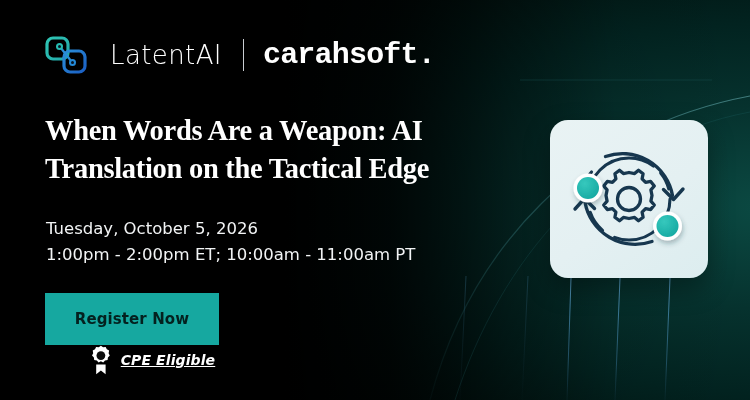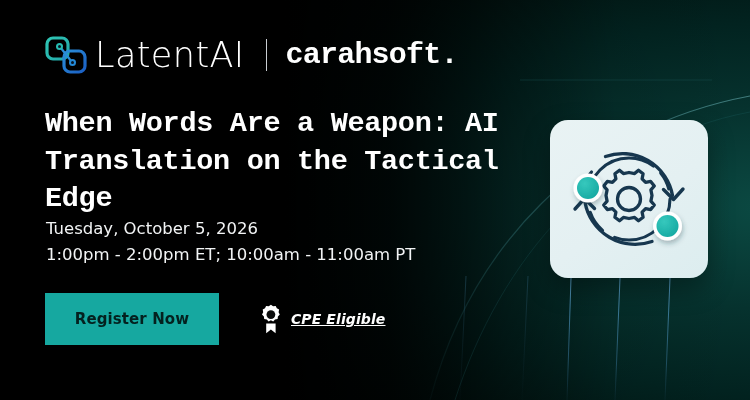--- a/index.html
+++ b/index.html
@@ -46,24 +46,24 @@
     height: 48px;
   }
   .logo-mark {
     width: 44px;
     height: 44px;
     flex: none;
     display: block;
   }
   .logo-wordmark {
     color: #ffffff;
-    font-size: 35px;
+    font-size: 26px;
     font-weight: 300;
     letter-spacing: 0.4px;
-    margin-left: 7px;
+    margin-left: 22px;
     line-height: 1;
     white-space: nowrap;
     font-family: "DejaVu Sans", sans-serif;
   }
   .logo-divider {
     width: 1px;
     height: 32px;
     background: #c9cdd2;
     margin: 0 19px 0 21px;
     flex: none;
@@ -75,29 +75,29 @@
     letter-spacing: -0.8px;
     line-height: 1;
     white-space: nowrap;
     font-family: Liberation Mono, monospace;
   }
 
   
   .headline {
     position: absolute;
     left: 45px;
-    top: 105px;
+    top: 112px;
     width: 480px;
     color: #ffffff;
     font-size: 28.5px;
     font-weight: bold;
     line-height: 1.32;
     letter-spacing: -0.3px;
     margin: 0;
-    font-family: Liberation Mono, monospace;
+    font-family: Liberation Serif, serif;
   }
 
   
   .when-block {
     position: absolute;
     left: 46px;
     top: 216px;
     color: #f2f4f5;
     font-size: 16.5px;
     line-height: 1.55;
@@ -106,20 +106,21 @@
   }
   .when-block div { white-space: nowrap; }
 
   
   .cta-row {
     position: absolute;
     left: 45px;
     top: 293px;
     display: flex;
     align-items: center;
+    flex-direction: column;
   }
   .register-btn {
     width: 174px;
     height: 52px;
     background: #16a8a0;
     border: none;
     border-radius: 0;
     color: #04211f;
     font-size: 15px;
     font-weight: bold;

